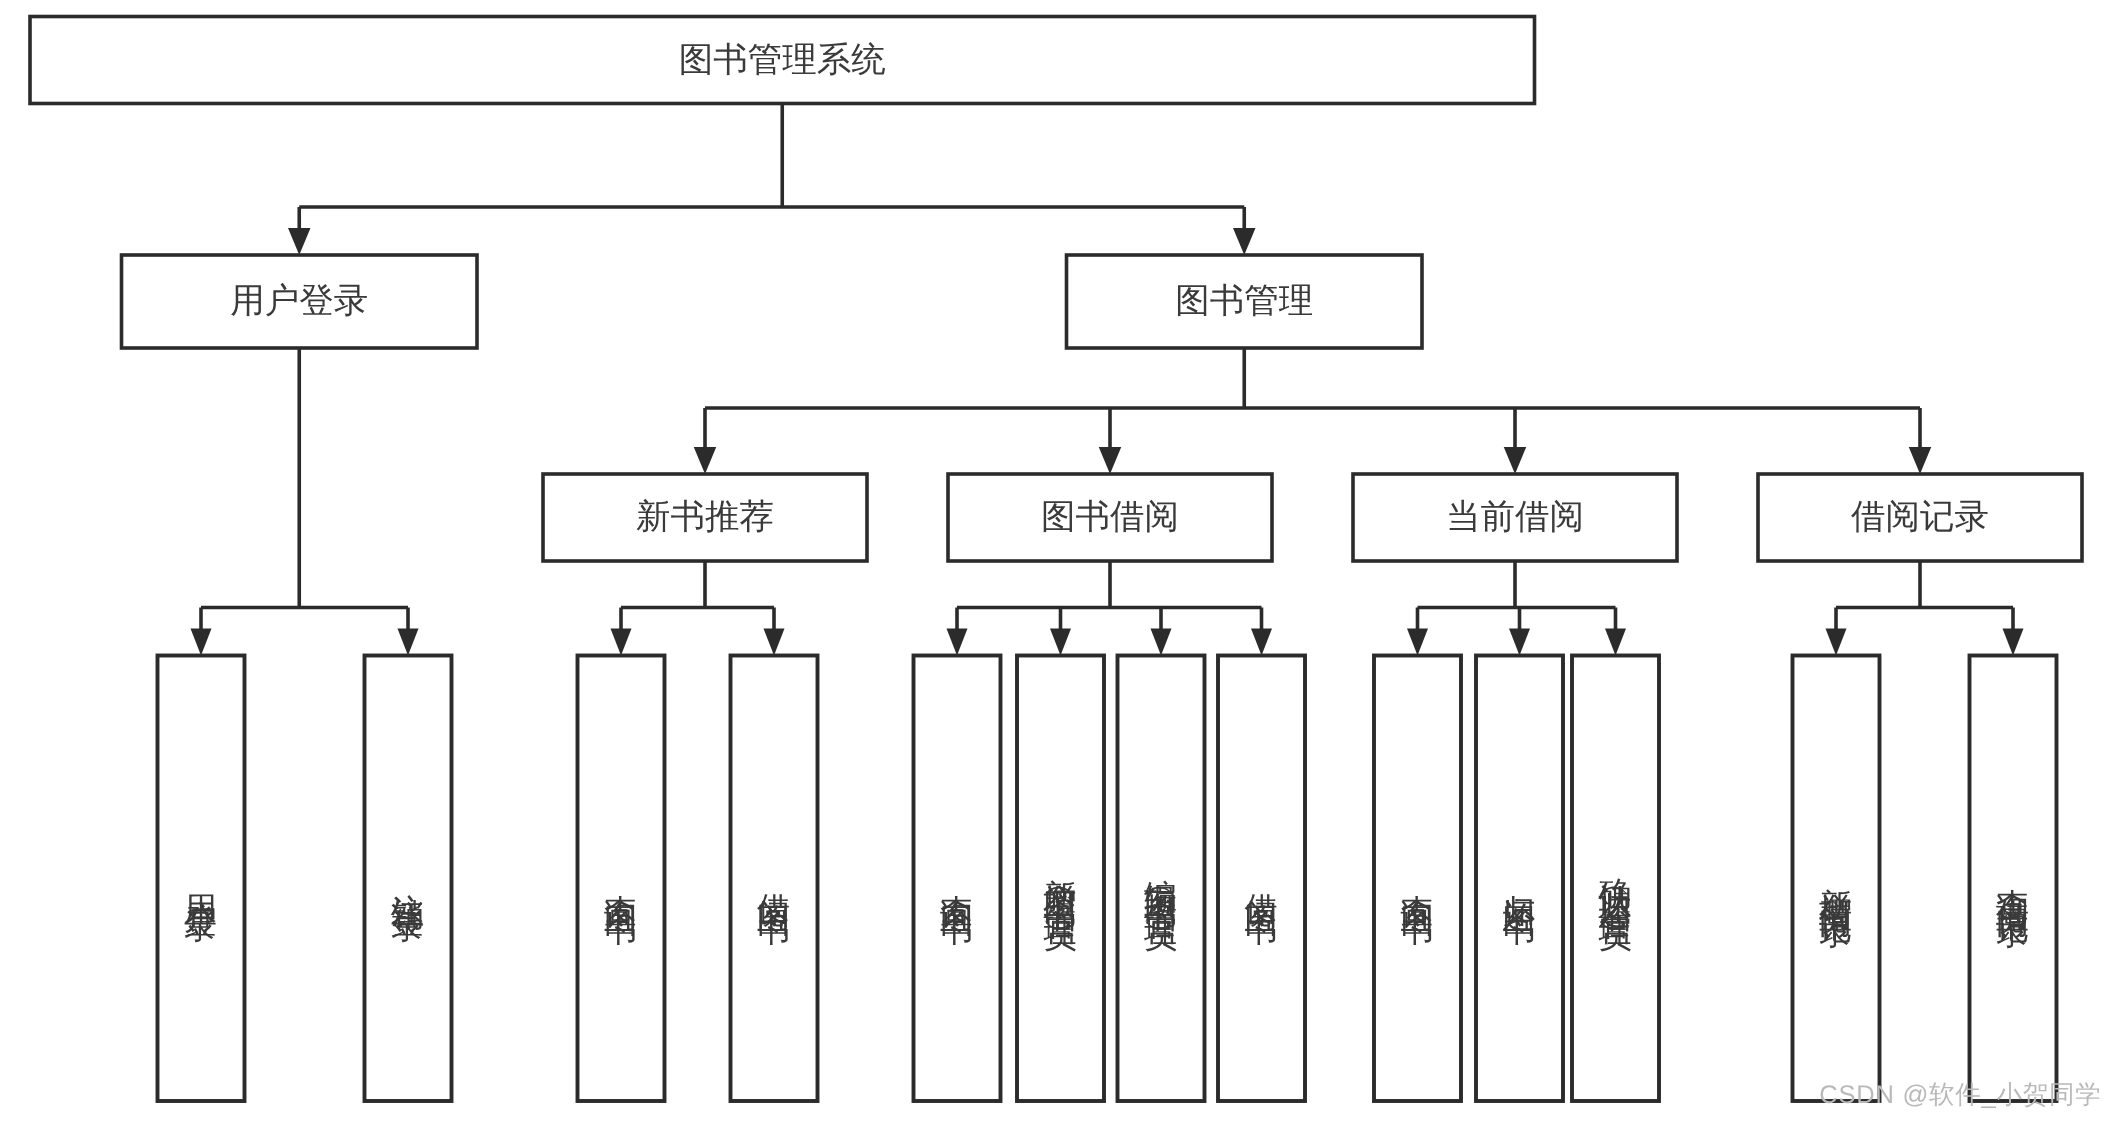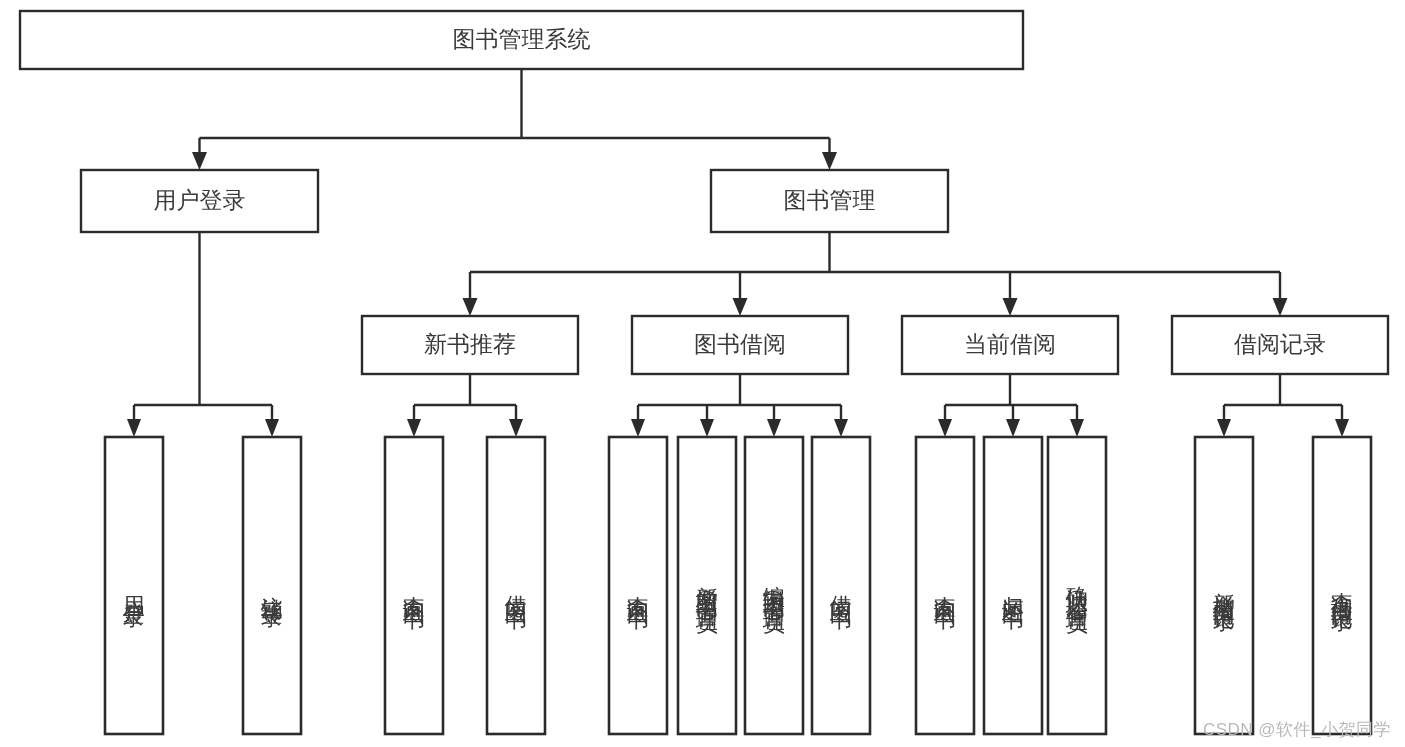--- a/index.html
+++ b/index.html
@@ -53,21 +53,21 @@
   .link{
     stroke:#2b2b2b;
     stroke-width:2.4;
     fill:none;
     stroke-linecap:butt;
   }
   .arrow-head{fill:#2b2b2b;stroke:none;}
 
   .watermark{
     position:absolute;
-    right:14px;
+    right:4px;
     bottom:6px;
     font-family:"Liberation Sans","DejaVu Sans",sans-serif;
     font-size:17px;
     color:#b9b9b9;
     letter-spacing:0.5px;
     white-space:nowrap;
     user-select:none;
   }
 </style>
 </head>

